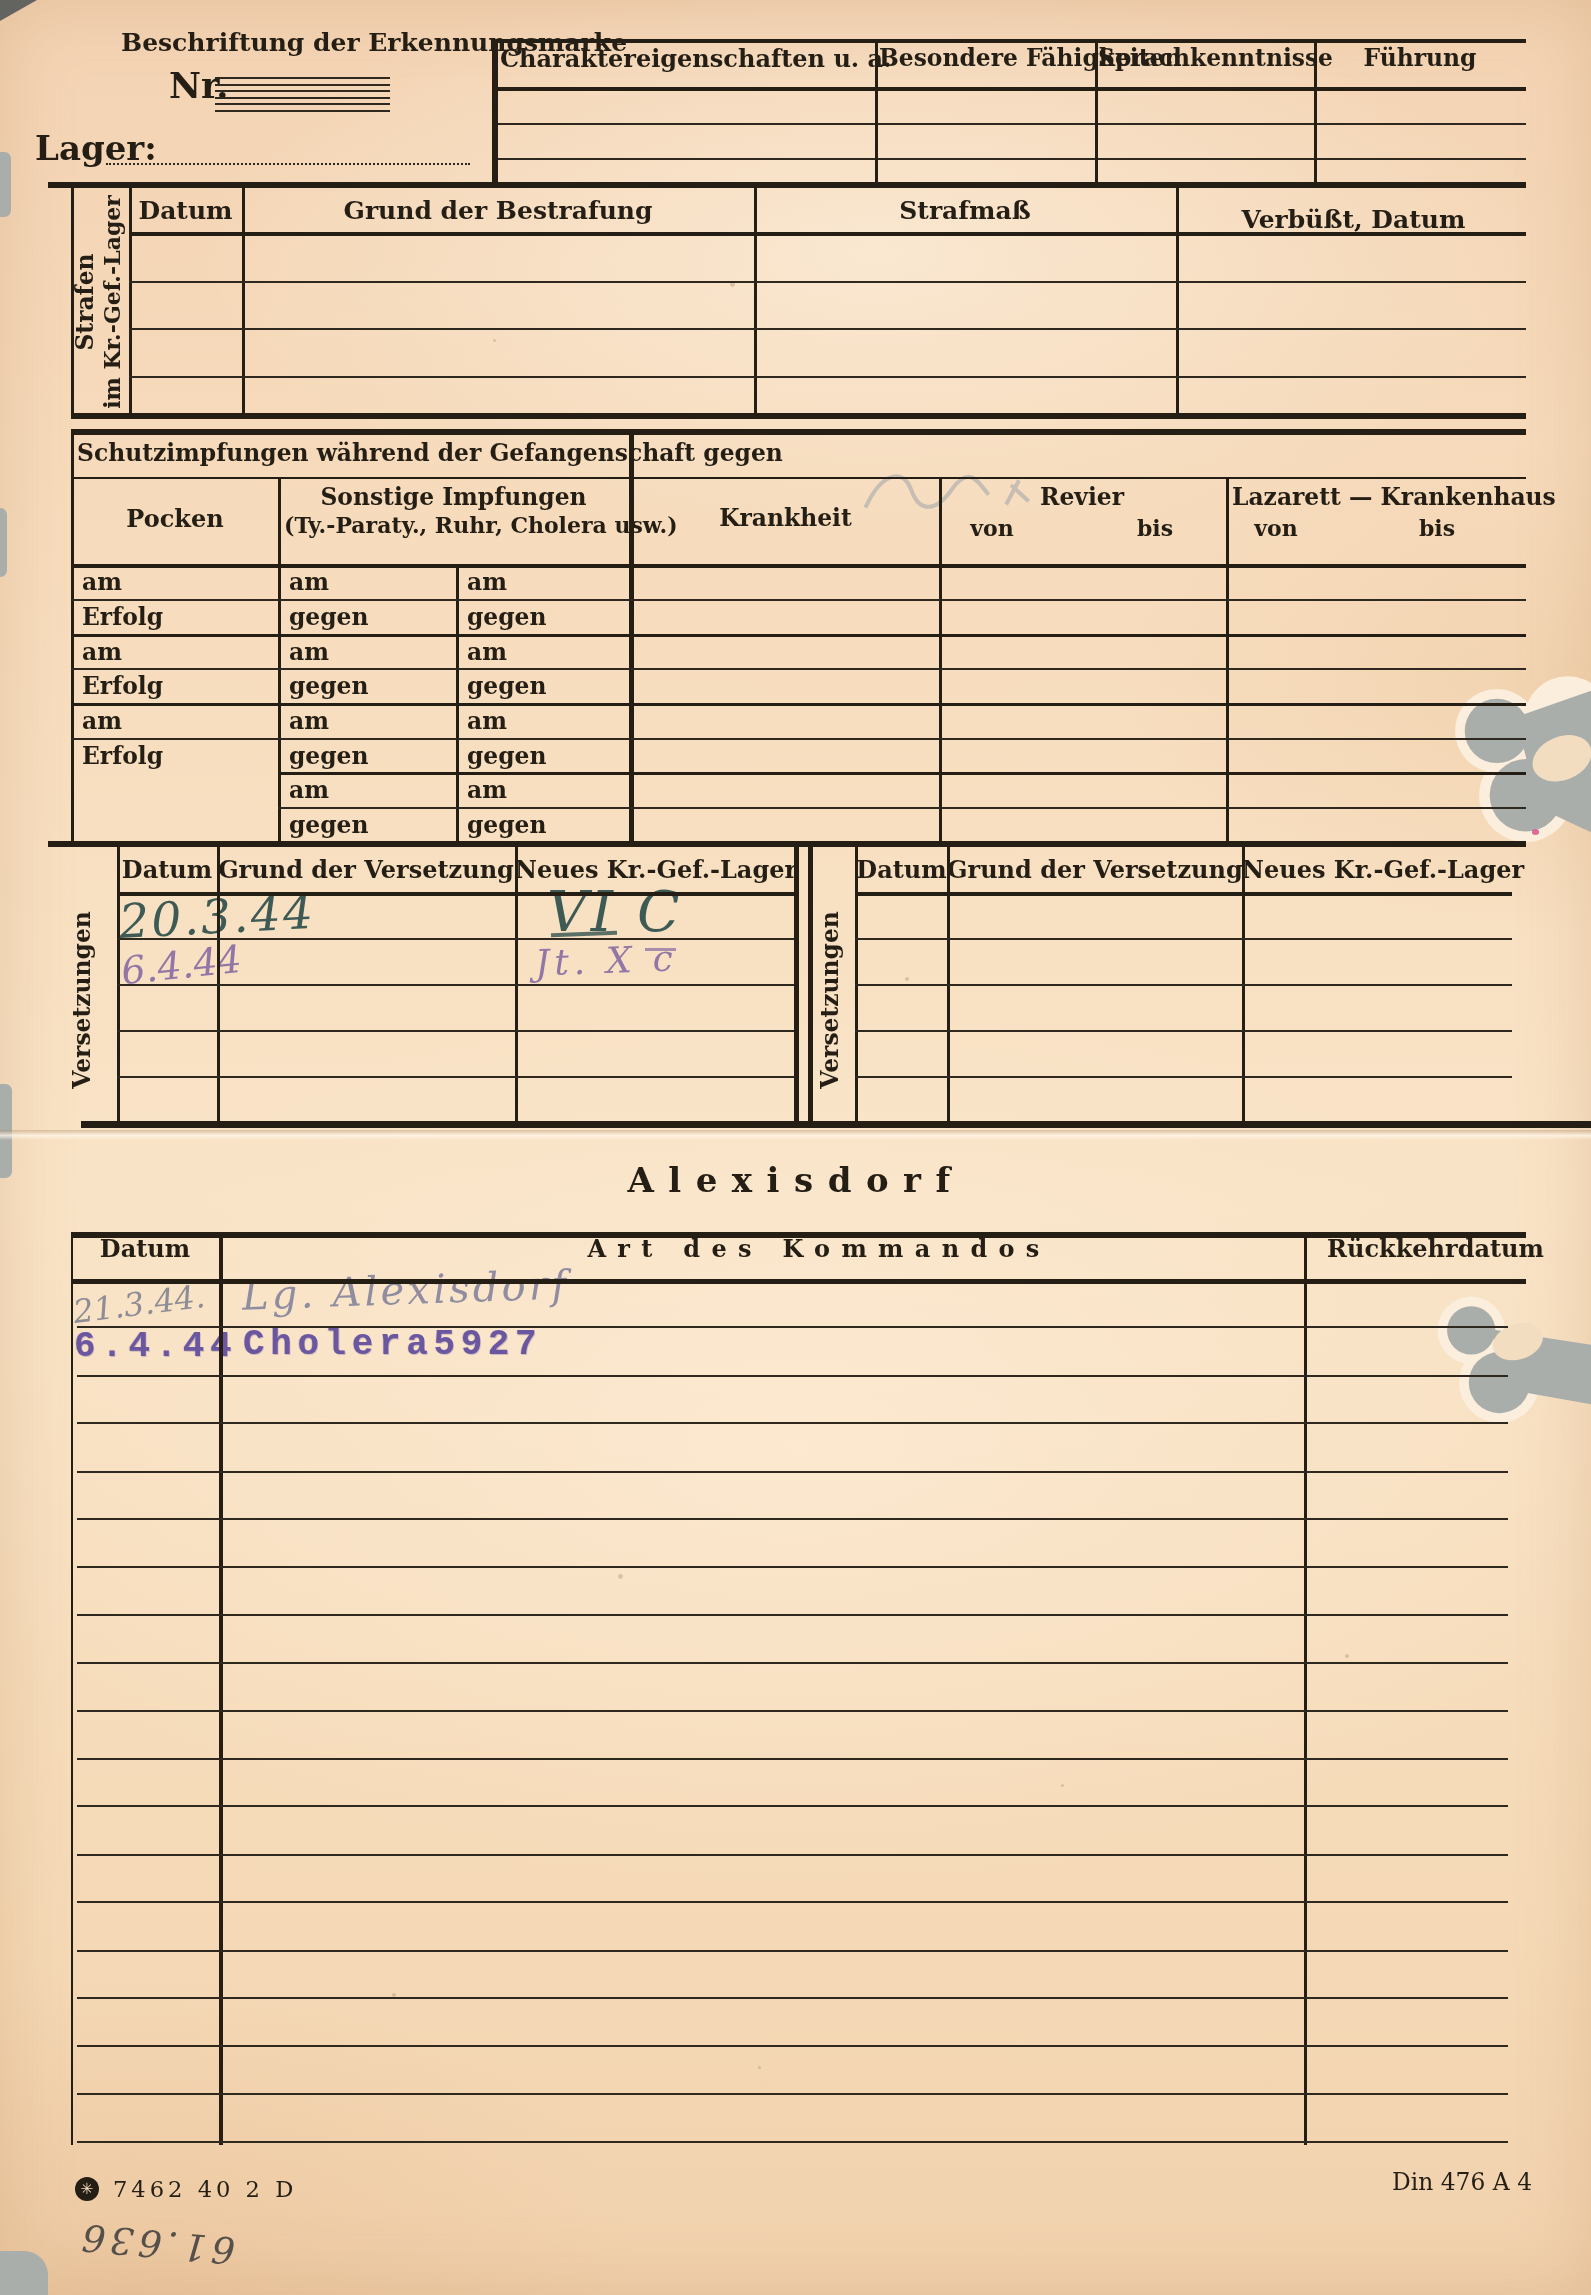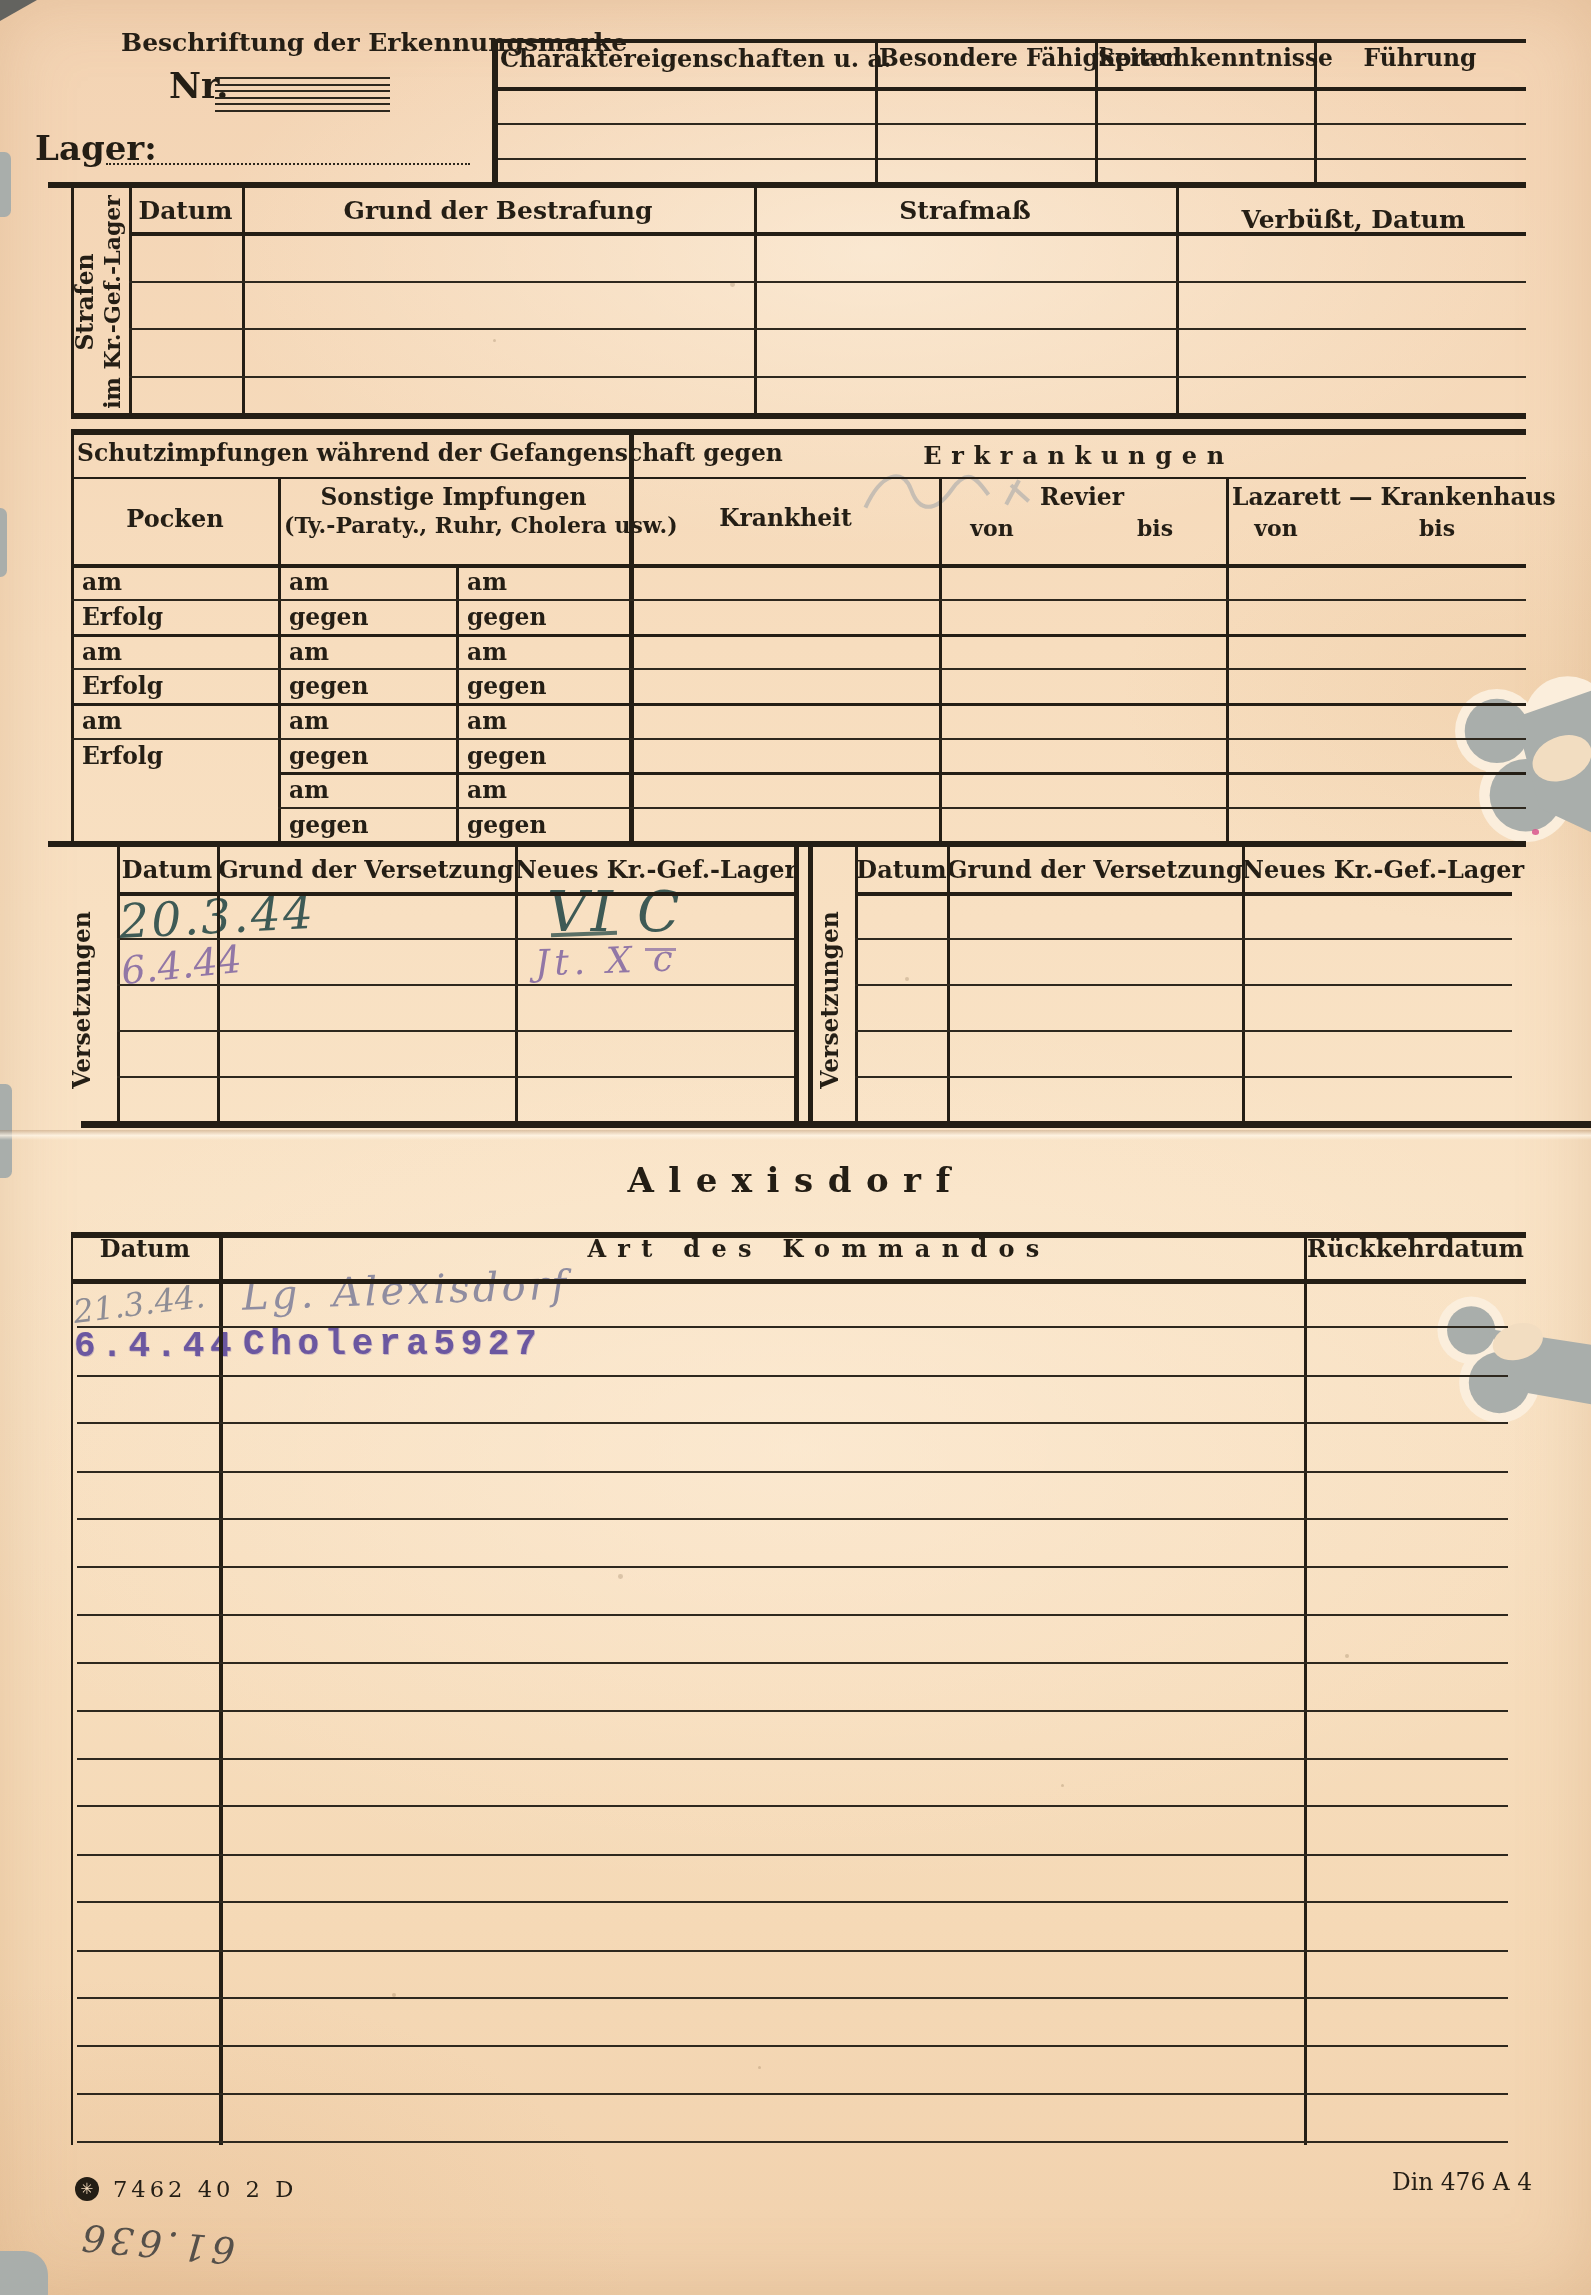--- a/index.html
+++ b/index.html
@@ -59,21 +59,20 @@
   <div class="vlabel" style="left:98px;top:302px;font-size:23.4px;">
     <div>Strafen</div>
     <div style="font-size:22px;">im Kr.-Gef.-Lager</div>
   </div>
   <div class="lbl" style="left:129px;top:197px;width:113px;font-size:25px;">Datum</div>
   <div class="lbl" style="left:250px;top:197px;width:496px;font-size:25px;">Grund der Bestrafung</div>
   <div class="lbl" style="left:762px;top:197px;width:406px;font-size:25px;">Strafmaß</div>
   <div class="lbl" style="left:1184px;top:206px;width:339px;font-size:25px;">Verbüßt, Datum</div>
 
   <div class="lbl" style="left:77px;top:440px;width:547px;font-size:23.4px;">Schutzimpfungen während der Gefangenschaft gegen</div>
-  <div class="lbl" style="left:637px;top:442px;width:883px;font-size:24px;letter-spacing:9.7px;">Erkrankungen</div>
   <div class="lbl" style="left:77px;top:505px;width:196px;font-size:24px;">Pocken</div>
   <div class="lbl" style="left:284px;top:484px;width:339px;font-size:23.4px;">Sonstige Impfungen</div>
   <div class="lbl" style="left:284px;top:513px;width:339px;font-size:22px;">(Ty.-Paraty., Ruhr, Cholera usw.)</div>
   <div class="lbl" style="left:637px;top:505px;width:297px;font-size:23.4px;">Krankheit</div>
   <div class="lbl" style="left:945px;top:484px;width:274px;font-size:23.4px;">Revier</div>
   <div class="lbl" style="left:964px;top:516px;width:56px;font-size:22px;">von</div>
   <div class="lbl" style="left:1127px;top:516px;width:56px;font-size:22px;">bis</div>
   <div class="lbl" style="left:1232px;top:484px;width:289px;font-size:23.4px;">Lazarett — Krankenhaus</div>
   <div class="lbl" style="left:1248px;top:516px;width:56px;font-size:22px;">von</div>
   <div class="lbl" style="left:1409px;top:516px;width:56px;font-size:22px;">bis</div>
@@ -114,21 +113,21 @@
   <div class="hand ink" style="left:119px;top:889px;font-size:47px;letter-spacing:2.4px;transform:rotate(-3deg);">20.3.44</div>
   <div class="hand ink" style="left:547px;top:879px;font-size:56px;letter-spacing:3.2px;">VI C</div>
   <div class="inkline" style="left:551px;top:932px;width:66px;height:4px;transform:rotate(-2deg);"></div>
   <div class="hand purp" style="left:121px;top:943px;font-size:38px;transform:rotate(-6deg);">6.4.44</div>
   <div class="hand purp" style="left:535px;top:940px;font-size:36px;letter-spacing:4.8px;transform:rotate(-2deg);">Jt. X c</div>
   <div class="purpline" style="left:645px;top:948px;width:31px;height:3.2px;"></div>
 
   <div class="lbl" style="left:514px;top:1161px;width:564px;font-size:34px;letter-spacing:14.5px;">Alexisdorf</div>
   <div class="lbl" style="left:71px;top:1235px;width:148px;font-size:24px;">Datum</div>
   <div class="lbl" style="left:219px;top:1235px;width:1200px;font-size:24px;letter-spacing:11.3px;">Art des Kommandos</div>
-  <div class="lbl" style="left:1304px;top:1235px;width:223px;font-size:24px;">Rückkehrdatum</div>
+  <div class="lbl" style="left:1304px;top:1235px;width:223px;font-size:24px;padding-left:20px;">Rückkehrdatum</div>
 
   <div class="hand pencil" style="left:73px;top:1285px;font-size:32px;transform:rotate(-7deg);">21.3.44.</div>
   <div class="hand" style="left:242px;top:1267px;font-size:40px;letter-spacing:3.2px;color:#908da0;transform:rotate(-2deg);">Lg. Alexisdorf</div>
   <div class="stamp" style="left:74px;top:1326px;font-size:36px;letter-spacing:5.6px;">6.4.44</div>
   <div class="stamp" style="left:243px;top:1324px;font-size:36px;letter-spacing:5.6px;">
     <span>Cholera</span><span style="">5927</span>
   </div>
 
   <div class="mark-circle" style="left:75px;top:2177px;">✳</div>
   <div class="lbl left" style="left:113px;top:2177px;width:242px;font-size:22.6px;letter-spacing:4px;font-weight:400;">7462 40 2 D</div>

